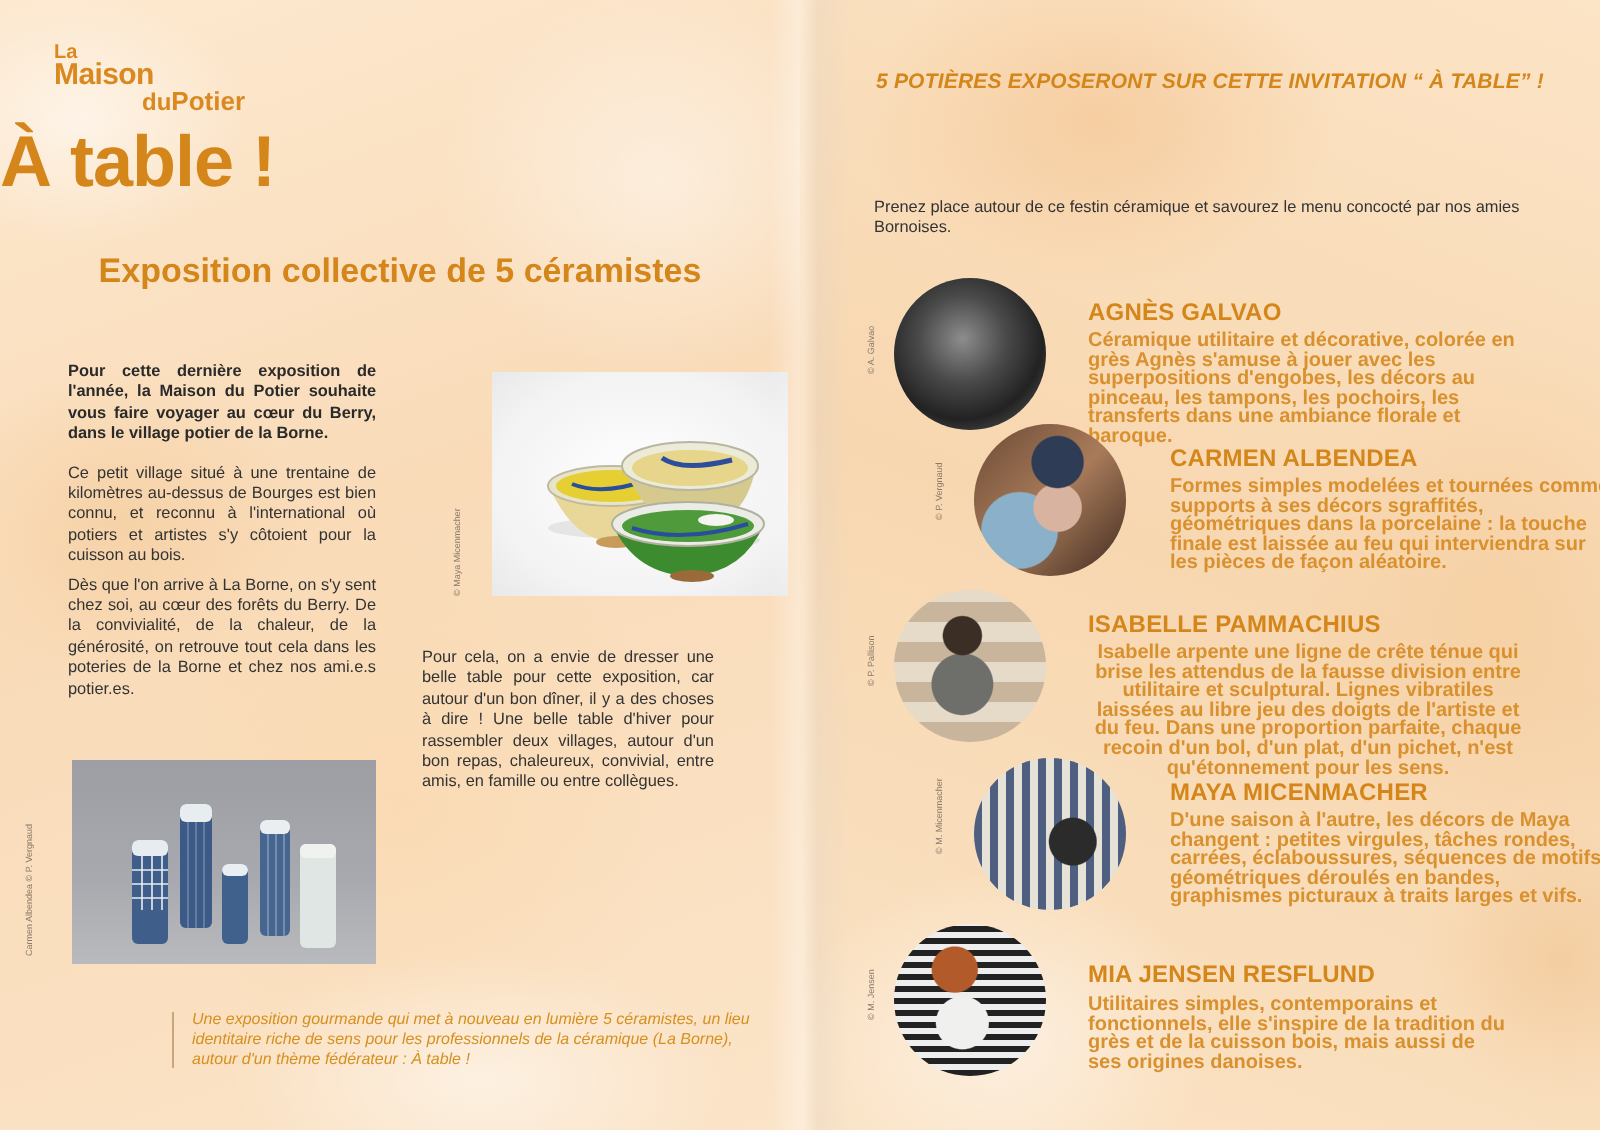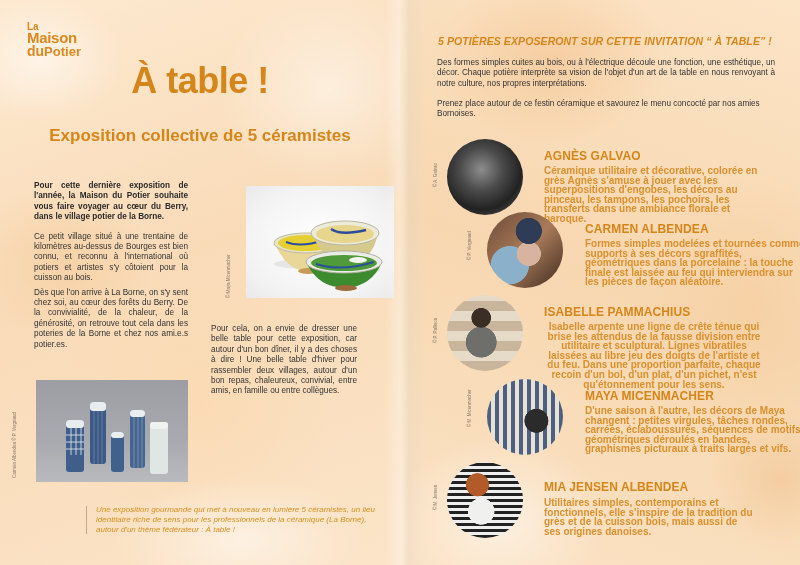--- a/index.html
+++ b/index.html
@@ -31,25 +31,25 @@
   }
   .gutter { position: absolute; left: 385px; top: 0; width: 40px; height: 565px;
     background: linear-gradient(90deg, rgba(255,255,255,0) 0%, rgba(255,255,255,0.35) 40%, rgba(220,210,200,0.25) 60%, rgba(255,255,255,0) 100%);
     pointer-events: none; }
 
   
   .logo { position: absolute; left: 27px; top: 22px; color: #d9891f; font-weight: 700; line-height: 0.92; }
   .logo .l1 { font-size: 10px; }
   .logo .l2 { font-size: 15px; letter-spacing: -0.3px; }
   .logo .l3 { font-size: 13px; }
-  .logo .l3 small { font-size: 14px; }
+  .logo .l3 small { font-size: 12px; margin-left: 44px; }
 
   .kicker { position: absolute; left: 125px; top: 36px; width: 150px; text-align: center;
     color: #d9902e; font-size: 14px; font-weight: 400; letter-spacing: 0.1px; }
-  .title { position: absolute; left: 0; width: 400px; top: 60px; text-align: center;
+  .title { position: absolute; left: 0; width: 400px; top: 60px; text-align: left;
     color: #d4861a; font-weight: 700; font-size: 36px; letter-spacing: -0.5px; }
   .dates { position: absolute; left: 0; width: 400px; top: 104px; text-align: center;
     color: #d4861a; font-weight: 700; font-size: 16.5px; letter-spacing: -0.3px; }
   .subtitle { position: absolute; left: 0; width: 400px; top: 128px; text-align: center;
     color: #d4861a; font-weight: 700; font-size: 17px; line-height: 15px; }
 
   .intro { position: absolute; left: 34px; top: 181px; width: 154px; font-size: 8.2px; line-height: 10.4px;
     color: #333; text-align: justify; }
   .intro b { font-weight: 700; color: #2a2a2a; }
   .intro p { margin-bottom: 9px; }
@@ -203,21 +203,20 @@
       <p>Pour cela, on a envie de dresser une belle table pour cette exposition, car autour d'un bon dîner, il y a des choses à dire ! Une belle table d'hiver pour rassembler deux villages, autour d'un bon repas, chaleureux, convivial, entre amis, en famille ou entre collègues.</p>
     </div>
 
     <div class="pullquote-bar"></div>
     <div class="pullquote">Une exposition gourmande qui met à nouveau en lumière 5 céramistes, un lieu identitaire riche de sens pour les professionnels de la céramique (La Borne), autour d'un thème fédérateur : À table !</div>
   </div>
 
   <div class="page page-right"></div>
 
   <div class="r-heading">5 POTIÈRES EXPOSERONT SUR CETTE INVITATION “ À TABLE” !</div>
-  <div class="r-para p1">Des formes simples cuites au bois, ou à l'électrique découle une fonction, une esthétique, un décor. Chaque potière interprète sa vision de l'objet d'un art de la table en nous renvoyant à notre culture, nos propres interprétations.</div>
   <div class="r-para p2">Prenez place autour de ce festin céramique et savourez le menu concocté par nos amies Bornoises.</div>
 
   <div class="potter p-agnes">
     <div class="avatar av-agnes"></div>
     <div class="pcredit">© A. Galvao</div>
     <div class="name">AGNÈS GALVAO</div>
     <div class="desc">Céramique utilitaire et décorative, colorée en grès Agnès s'amuse à jouer avec les superpositions d'engobes, les décors au pinceau, les tampons, les pochoirs, les transferts dans une ambiance florale et baroque.</div>
   </div>
 
   <div class="potter p-carmen">
@@ -237,18 +236,18 @@
   <div class="potter p-maya">
     <div class="avatar av-maya"></div>
     <div class="pcredit">© M. Micenmacher</div>
     <div class="name">MAYA MICENMACHER</div>
     <div class="desc">D'une saison à l'autre, les décors de Maya changent : petites virgules, tâches rondes, carrées, éclaboussures, séquences de motifs géométriques déroulés en bandes, graphismes picturaux à traits larges et vifs.</div>
   </div>
 
   <div class="potter p-mia">
     <div class="avatar av-mia"></div>
     <div class="pcredit">© M. Jensen</div>
-    <div class="name">MIA JENSEN ALBENDEA</div>
+    <div class="name">MIA JENSEN RESFLUND</div>
     <div class="desc">Utilitaires simples, contemporains et fonctionnels, elle s'inspire de la tradition du grès et de la cuisson bois, mais aussi de ses origines danoises.</div>
   </div>
 
   <div class="gutter"></div>
 </div>
 
 </body></html>

